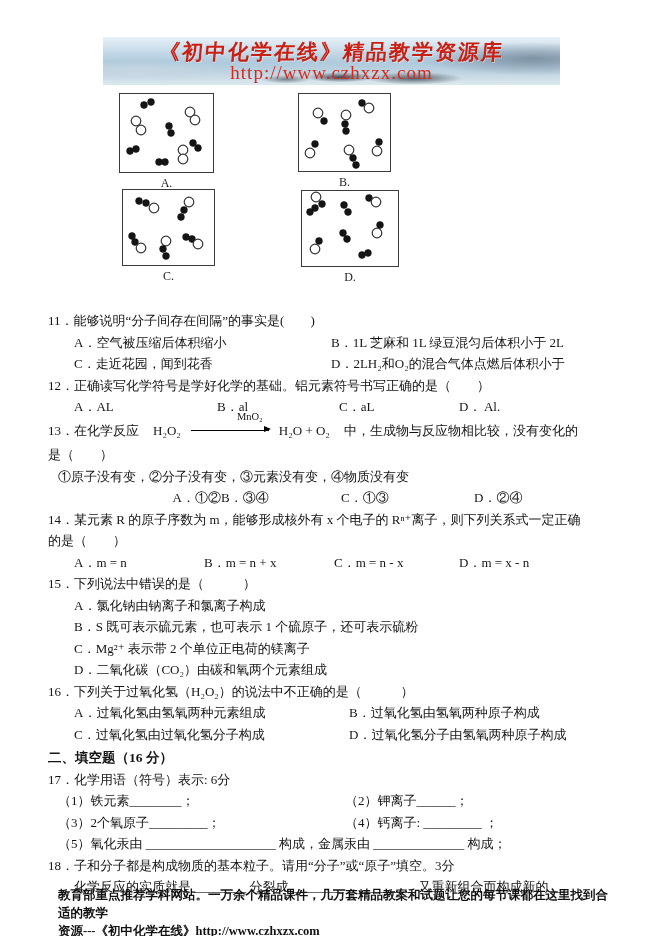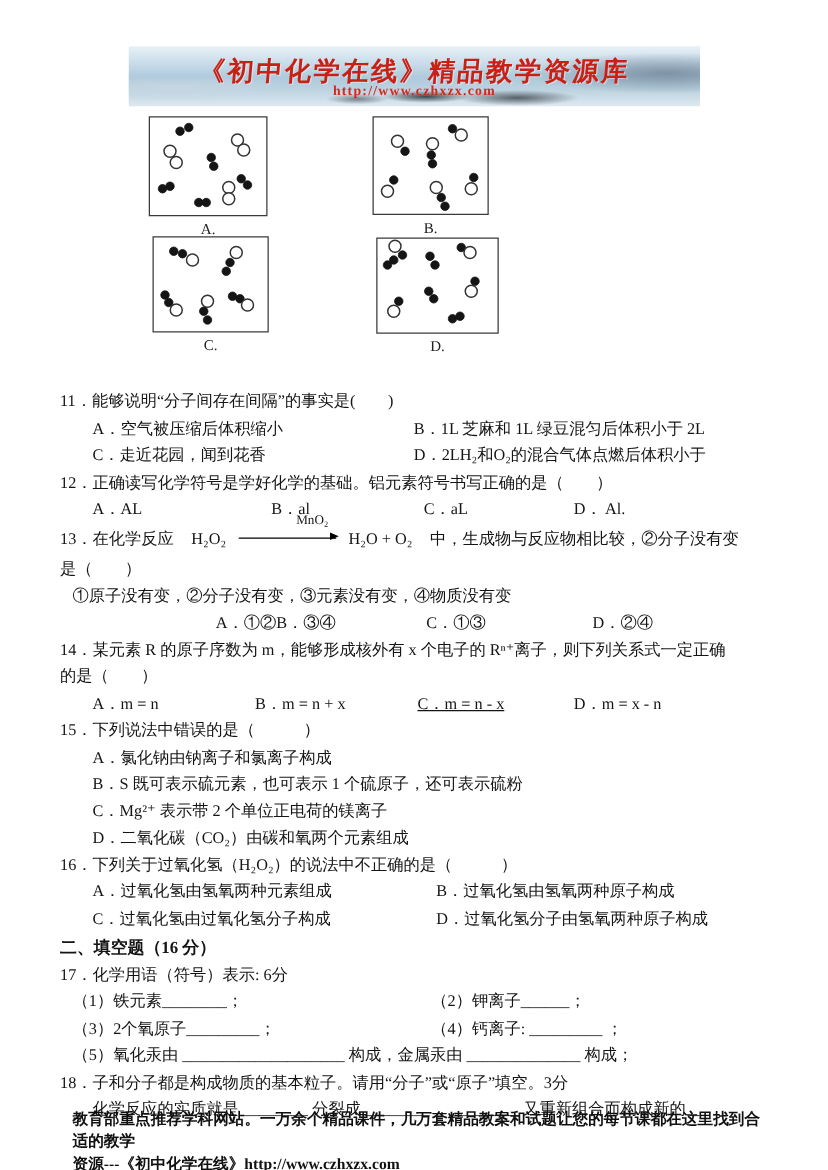--- a/index.html
+++ b/index.html
@@ -18,39 +18,39 @@
       radial-gradient(ellipse 36px 6px at 40% 88%, rgba(60,70,80,.6), transparent 70%),
       radial-gradient(ellipse 150px 22px at 94% 45%, rgba(120,140,158,.9), transparent 75%),
       radial-gradient(ellipse 120px 14px at 8% 70%, rgba(200,215,226,.9), transparent 75%),
       linear-gradient(180deg,#e8f1f7 0%,#c9dcea 28%,#aecadc 52%,#bcd2e0 72%,#dde9f0 100%);
   }
   .banner-title {
     color:#c92015; font-weight:bold; font-size:21px; letter-spacing:2px;
     transform:skewX(-5deg); text-shadow:1px 1px 0 rgba(255,255,255,.4); white-space:nowrap;
   }
   .banner-url {
-    color:#d8281b; font-weight:bold; font-size:11px; margin-top:-4px; letter-spacing:1px;
+    color:#d8281b; font-weight:normal; font-size:19px; margin-top:-4px; letter-spacing:1px;
   }
   
   .figures { position:absolute; left:0; top:93px; width:662px; height:205px; }
   .figbox { position:absolute; }
   .figbox svg { display:block; border:1.3px solid #3a3a3a; background:#fff; }
   .figlabel { text-align:center; font-size:12px; margin-top:3px; color:#222; }
   
   .qa {
     position:absolute; left:0; top:310px; width:662px; box-sizing:border-box;
     padding:0 18px 0 48px; line-height:21.5px;
   }
   .qa p { margin:0; }
   .opt-ind { padding-left:26px; }
   .flexrow { display:flex; }
   .wA  { width:257px; }
   .q12a{ width:143px; } .q12b{ width:122px; } .q12c{ width:120px; }
   .q13a{ width:147px;text-align:right; } .q13b{ width:120px; } .q13c{ width:133px; }
-  .q14a{ width:130px; } .q14b{ width:130px; } .q14c{ width:125px;text-decoration:underline; }
+  .q14a{ width:130px; } .q14b{ width:130px; } .q14c{ width:125px; }
   .q16a{ width:275px; }
   .q17a{ width:287px; } .q17ind{ padding-left:10px; }
   .eqline { line-height:26.5px; }
   .rxn { display:inline-block; position:relative; margin:0 10px; vertical-align:baseline; }
   .rxn .cat {
     position:absolute; left:50%; top:-14px; transform:translateX(-50%);
     font-size:10.5px; white-space:nowrap;margin-left:20px;
   }
   .rxn .arr {
     display:inline-block; width:78px; height:0; border-bottom:1.4px solid #000;
@@ -175,21 +175,21 @@
     </div>
 
     <p>12．正确读写化学符号是学好化学的基础。铝元素符号书写正确的是（　　）</p>
     <div class="flexrow opt-ind">
       <p class="q12a">A．AL</p>
       <p class="q12b">B．al</p>
       <p class="q12c">C．aL</p>
       <p>D． Al.</p>
     </div>
 
-    <p class="eqline"><span>13．在化学反应</span><span class="sp"></span><span>H₂O₂</span><span class="rxn"><span class="cat">MnO₂</span><span class="arr"></span></span><span>H₂O  +  O₂</span><span class="sp"></span><span>中，生成物与反应物相比较，②分子没有变</span></p>
+    <p class="eqline"><span>13．在化学反应</span><span class="sp"></span><span>H₂O₂</span><span class="rxn"><span class="cat">MnO₂</span><span class="arr"></span></span><span>H₂O  +  O₂</span><span class="sp"></span><span>中，生成物与反应物相比较，没有变化的</span></p>
     <p>是（　　）</p>
     <p class="q17ind">①原子没有变，②分子没有变，③元素没有变，④物质没有变</p>
     <div class="flexrow opt-ind">
       <p class="q13a">A．①②</p>
       <p class="q13b">B．③④</p>
       <p class="q13c">C．①③</p>
       <p>D．②④</p>
     </div>
 
     <p>14．某元素 R 的原子序数为 m，能够形成核外有 x 个电子的 Rⁿ⁺离子，则下列关系式一定正确</p>

